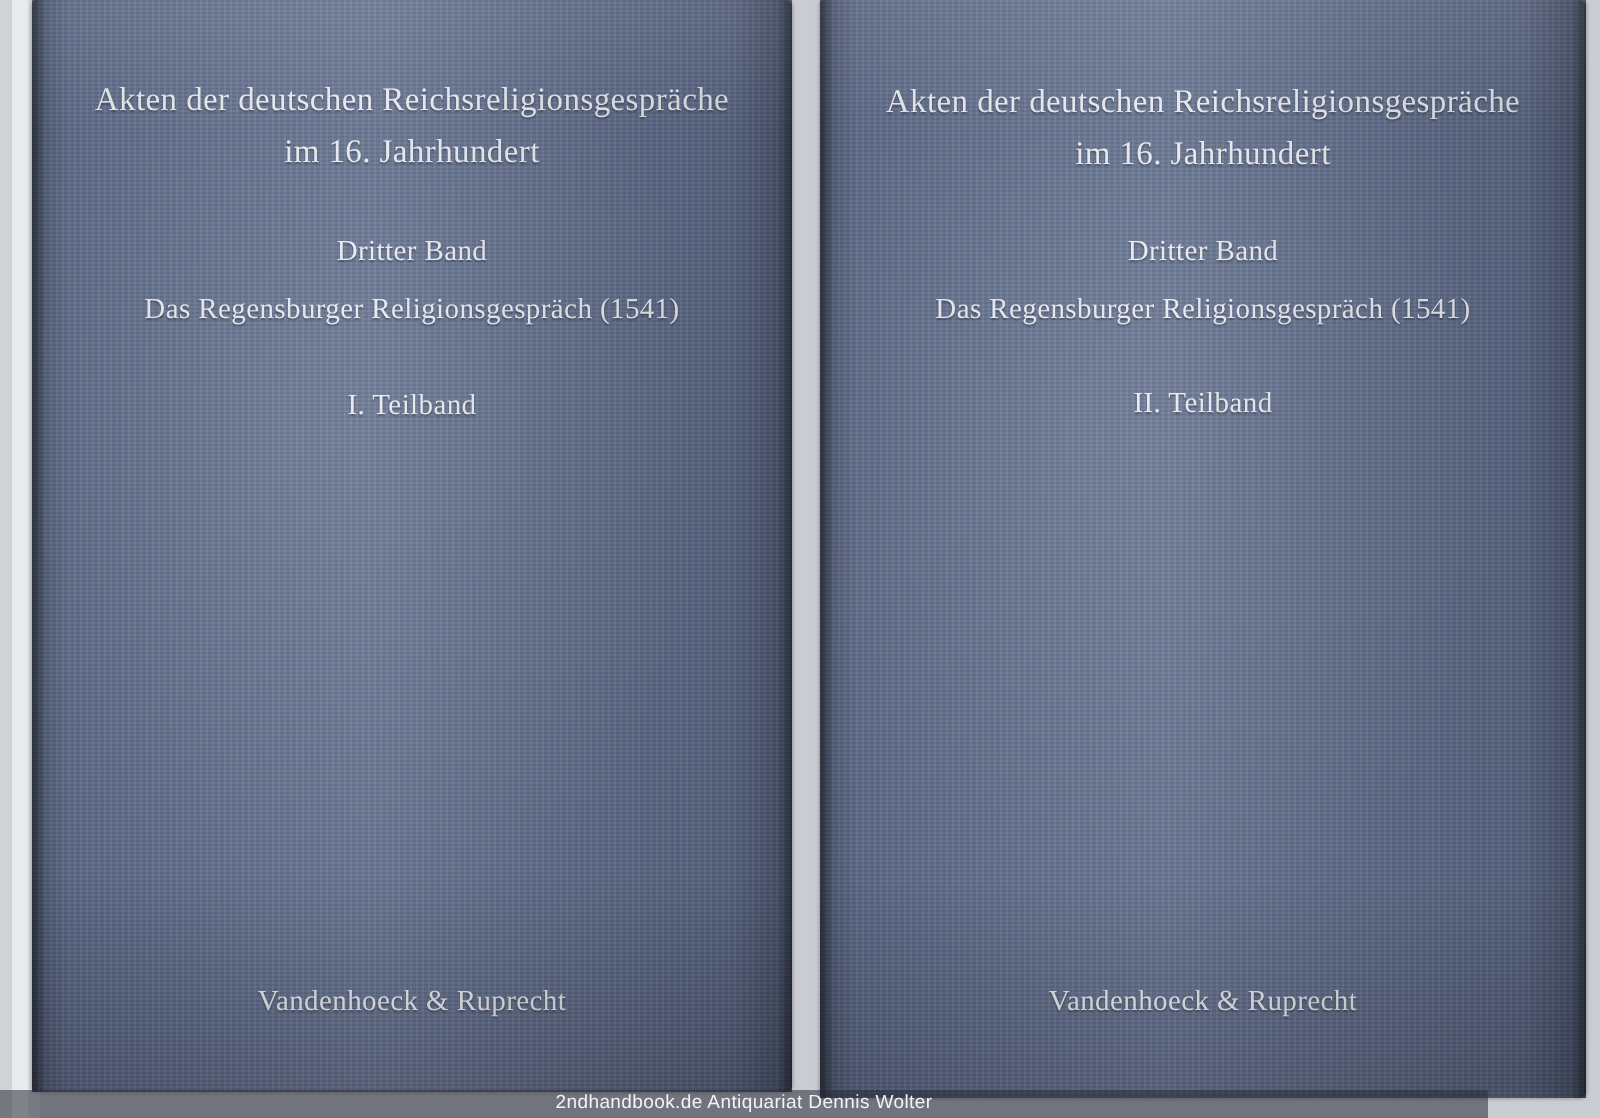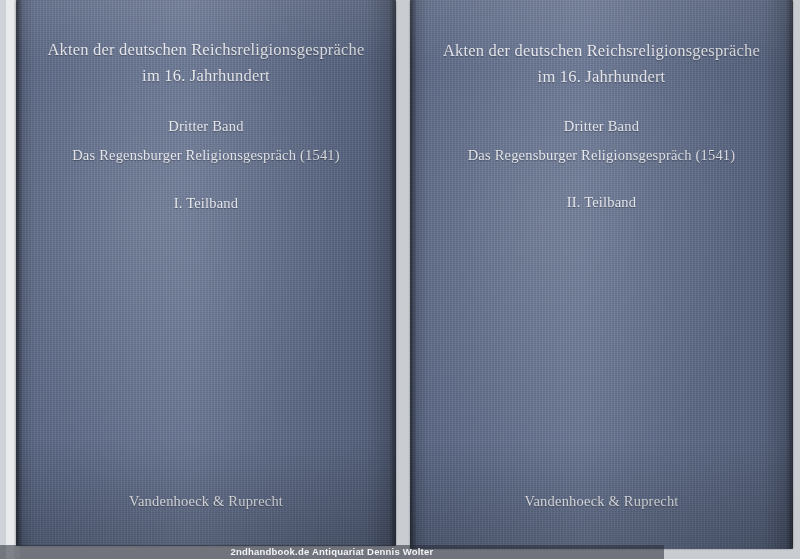--- a/index.html
+++ b/index.html
@@ -116,30 +116,29 @@
   .book-right .title-block { top: 38px; }
   .book-right .vol-block { top: 112px; }
   .book-right .part-block { top: 191px; }
   .book-right .publisher-block { bottom: 39px; }
 
   
   .watermark {
     position: absolute;
     left: 0;
     bottom: 0;
-    width: 664px;
+    width: 744px;
     height: 14px;
     background: rgba(40,44,54,0.55);
     color: #f2f3f5;
     font-family: "Liberation Sans", sans-serif;
     font-size: 9.5px;
     line-height: 14px;
     text-align: center;
     letter-spacing: 0.2px;
-    font-weight: bold;
   }
   .watermark-inner {
     display: block;
     width: 100%;
   }
 </style>
 </head>
 <body>
 
 <div class="scene">

